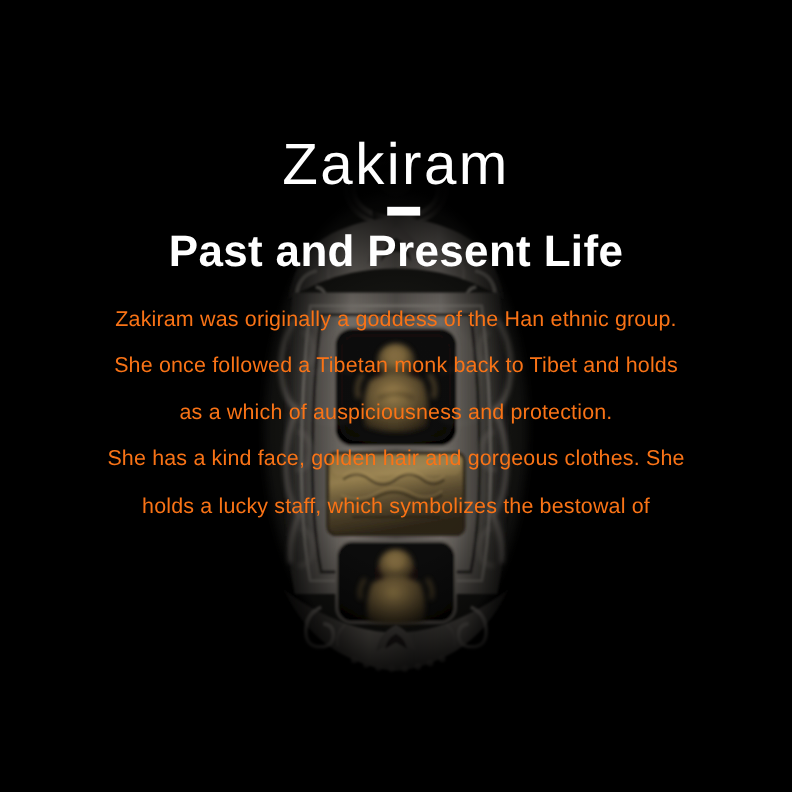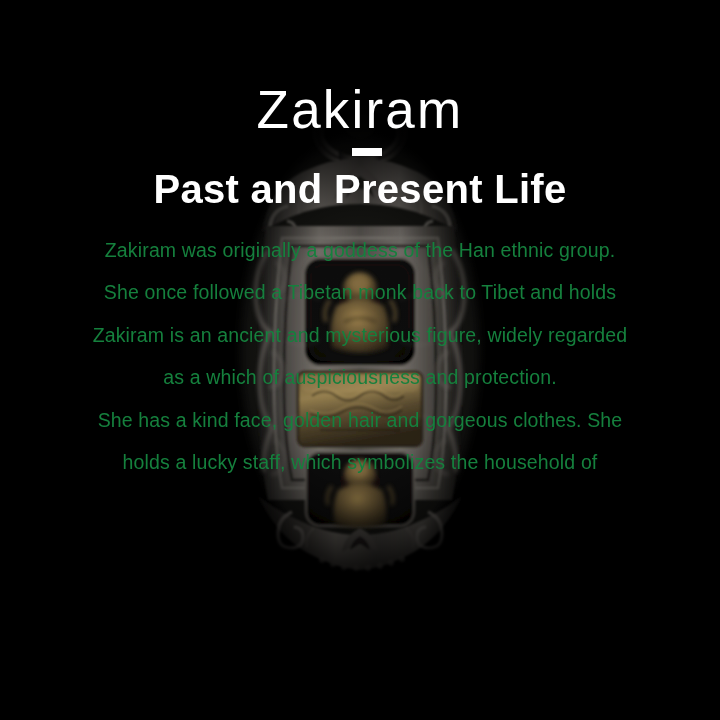--- a/index.html
+++ b/index.html
@@ -10,20 +10,21 @@
   body {
     font-family: "Liberation Sans", sans-serif;
   }
 
   #poster {
     position: relative;
     width: 720px;
     height: 644px;
     background: #000000;
     overflow: hidden;
+    margin-top: 40px;
   }
 
   
   #artwork {
     position: absolute;
     left: 0;
     top: 0;
     width: 720px;
     height: 720px;
     pointer-events: none;
@@ -94,21 +95,21 @@
 
   .body-block {
     position: absolute;
     left: 40px;
     top: 229px;
     width: 640px;
     text-align: center;
   }
 
   .body-line {
-    color: #15803d;
+    color: #f97316;
     font-family: "Liberation Sans", sans-serif;
     font-size: 19.5px;
     font-weight: 400;
     letter-spacing: 0.15px;
     line-height: 42.4px;
     white-space: nowrap;
   }
 </style>
 </head>
 <body>
@@ -328,20 +329,19 @@
 
     <div class="title">Zakiram</div>
 
     <div class="title-rule"></div>
 
     <div class="subtitle">Past and Present Life</div>
 
     <div class="body-block">
       <div class="body-line">Zakiram was originally a goddess of the Han ethnic group.</div>
       <div class="body-line">She once followed a Tibetan monk back to Tibet and holds</div>
-      <div class="body-line">Zakiram is an ancient and mysterious figure, widely regarded</div>
       <div class="body-line">as a which of auspiciousness and protection.</div>
       <div class="body-line">She has a kind face, golden hair and gorgeous clothes. She</div>
-      <div class="body-line">holds a lucky staff, which symbolizes the household of</div>
+      <div class="body-line">holds a lucky staff, which symbolizes the bestowal of</div>
     </div>
 
   </div>
 </div>
 
 </body></html>

